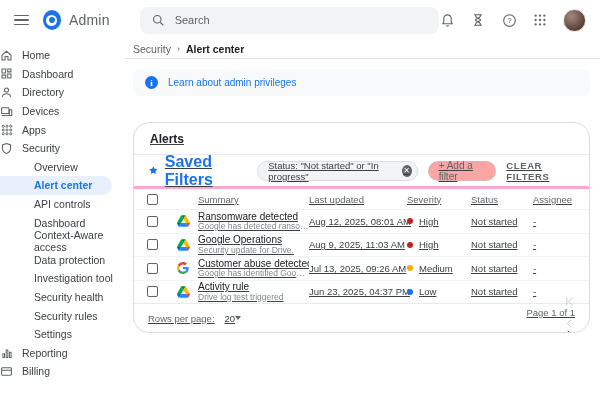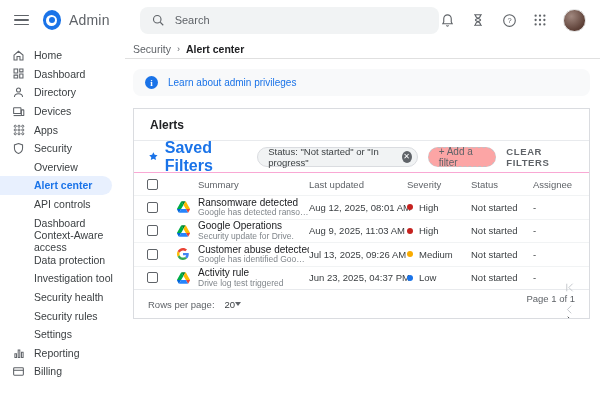--- a/index.html
+++ b/index.html
@@ -17,21 +17,21 @@
   .searchbox { margin-left:30px; width:325px; height:27px; background:#f1f3f4; border-radius:8px;
     display:flex; align-items:center; padding:0 10px; gap:9px; }
   .searchbox .ph { font-size:11px; color:#5f6368; }
   .top-icons { margin-left:auto; display:flex; align-items:center; gap:15px; }
   .tico { width:16px; height:16px; color:#5f6368; display:flex; align-items:center; justify-content:center; cursor:pointer; }
   .avatar { width:23px; height:23px; border-radius:50%; background:radial-gradient(circle at 35% 30%, #a1887f, #5d4037 70%); cursor:pointer; border:1px solid #e0e0e0; }
 
   
   .shell { display:flex; height:360px; }
   .sidebar { width:125px; padding-top:6px; flex-shrink:0; }
-  .side-item { height:18.6px; display:flex; align-items:center; gap:9px; padding-left:12px; cursor:pointer; font-size:10.5px; color:#3c4043; }
+  .side-item { height:18.6px; display:flex; align-items:center; gap:9px; padding-left:0; cursor:pointer; font-size:10.5px; color:#3c4043; }
   .side-item .sicon { width:13px; height:13px; display:flex; align-items:center; justify-content:center; color:#5f6368; flex-shrink:0; }
   .side-item.indent { padding-left:34px; }
   .side-item.selected { background:#e8f0fe; color:#1a73e8; font-weight:bold; border-radius:0 14px 14px 0; width:112px; }
   .sicon svg { stroke:#5f6368; fill:none; stroke-width:1.3; }
 
   .main { flex:1; display:flex; flex-direction:column; min-width:0; }
   .breadcrumb { height:19px; display:flex; align-items:center; gap:6px; padding-left:8px;
     border-bottom:1px solid #e0e0e0; font-size:10.5px; }
   .crumb-sec { color:#5f6368; cursor:pointer; }
   .crumb-sep { color:#5f6368; font-size:9px; }
@@ -40,38 +40,38 @@
   .content { padding:10px 10px 0 8px; }
 
   
   .banner { background:#f8f9fa; border-radius:8px; height:27px; display:flex; align-items:center; gap:10px; padding:0 12px; }
   .info-ico { width:13px; height:13px; border-radius:50%; background:#1a73e8; color:#fff; font-size:9px; font-weight:bold;
     display:flex; align-items:center; justify-content:center; flex-shrink:0; font-family:"Liberation Serif",serif; }
   .banner-text { font-size:10px; color:#3c4043; white-space:nowrap; }
   .banner-link { font-size:10px; color:#1a73e8; cursor:pointer; text-decoration:none; }
 
   
-  .card { margin-top:12px; border:1px solid #dadce0; border-radius:0; background:#fff; overflow:hidden; }
+  .card { margin-top:26px; border:1px solid #dadce0; border-radius:16px; background:#fff; overflow:hidden;text-decoration:underline; }
   .card-head { height:31px; display:flex; align-items:center; gap:26px; padding:0 16px; }
   .card-title { font-size:12px; font-weight:bold; color:#202124; }
   .manage-link { font-size:10.5px; font-weight:bold; color:#1a73e8; cursor:pointer; }
 
   .filter-row { height:32px; border-top:1px solid #e8eaed; display:flex; align-items:center; gap:10px; padding:0 14px; }
   .saved-filters { display:flex; align-items:center; gap:6px; cursor:pointer; }
   .saved-filters .lbl { font-size:16px; font-weight:bold; color:#1a73e8; }
   .chip { height:20px; background:#f1f3f4; border:1px solid #dadce0; border-radius:11px;
     display:flex; align-items:center; gap:6px; padding:0 5px 0 10px; font-size:9.5px; color:#3c4043; cursor:pointer; }
   .chip-x { width:12px; height:12px; border-radius:50%; background:#5f6368; color:#fff; font-size:8px; line-height:1;
     display:flex; align-items:center; justify-content:center; cursor:pointer; }
   .chip-add { height:20px; border:1px dashed #bdc1c6; border-radius:11px; background:#fca5a5;
     display:flex; align-items:center; padding:0 10px; font-size:10px; color:#5f6368; cursor:pointer; }
   .clear-filters { margin-left:auto; font-size:9.5px; font-weight:bold; letter-spacing:.6px; color:#5f6368; cursor:pointer; }
 
   .tgrid { display:grid; grid-template-columns:34px 30px 1fr 98px 64px 62px 46px; align-items:center; padding-right:10px; }
-  .thead { height:23px; border-top:1px solid #f9a8d4; font-size:9.5px; color:#5f6368; }
+  .thead { height:23px; border-top:3px solid #f9a8d4; font-size:9.5px; color:#5f6368; }
   .trow { height:23.5px; border-top:1px solid #f1f3f4; }
   .cb { width:11px; height:11px; border:1.5px solid #5f6368; border-radius:2px; margin-left:13px; cursor:pointer; background:#fff; }
   .row-ico { display:flex; align-items:center; justify-content:center; }
   .sum { overflow:hidden; cursor:pointer; }
   .sum .t { font-size:10px; color:#202124; line-height:1.15; white-space:nowrap; }
   .sum .s { font-size:8.5px; color:#80868b; line-height:1.15; white-space:nowrap; overflow:hidden; text-overflow:ellipsis; }
   .cell { font-size:9.5px; color:#3c4043; white-space:nowrap; }
   .sev { display:flex; align-items:center; gap:6px; }
   .sev-dot { width:6px; height:6px; border-radius:50%; }
 

